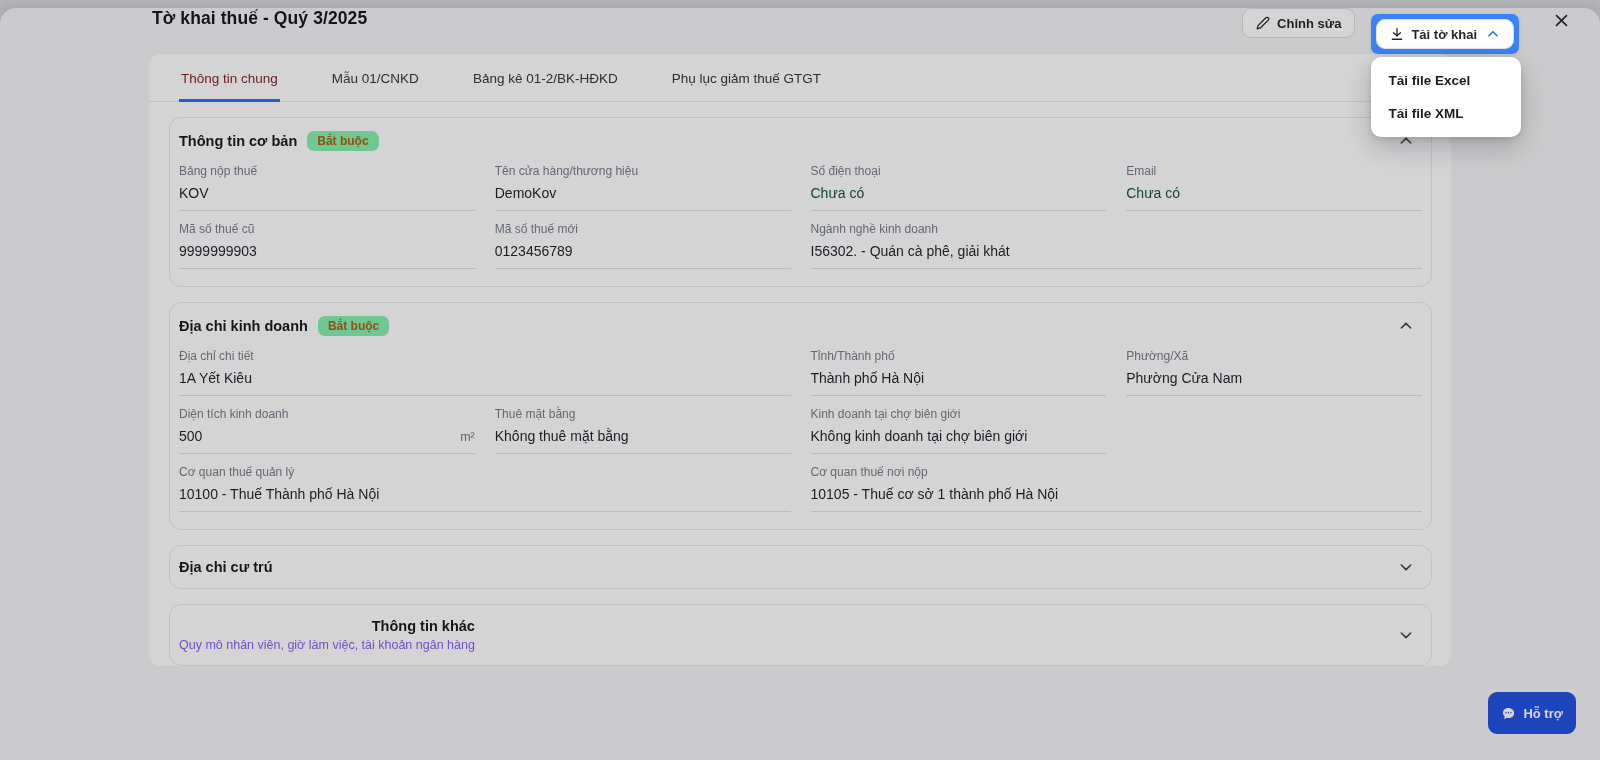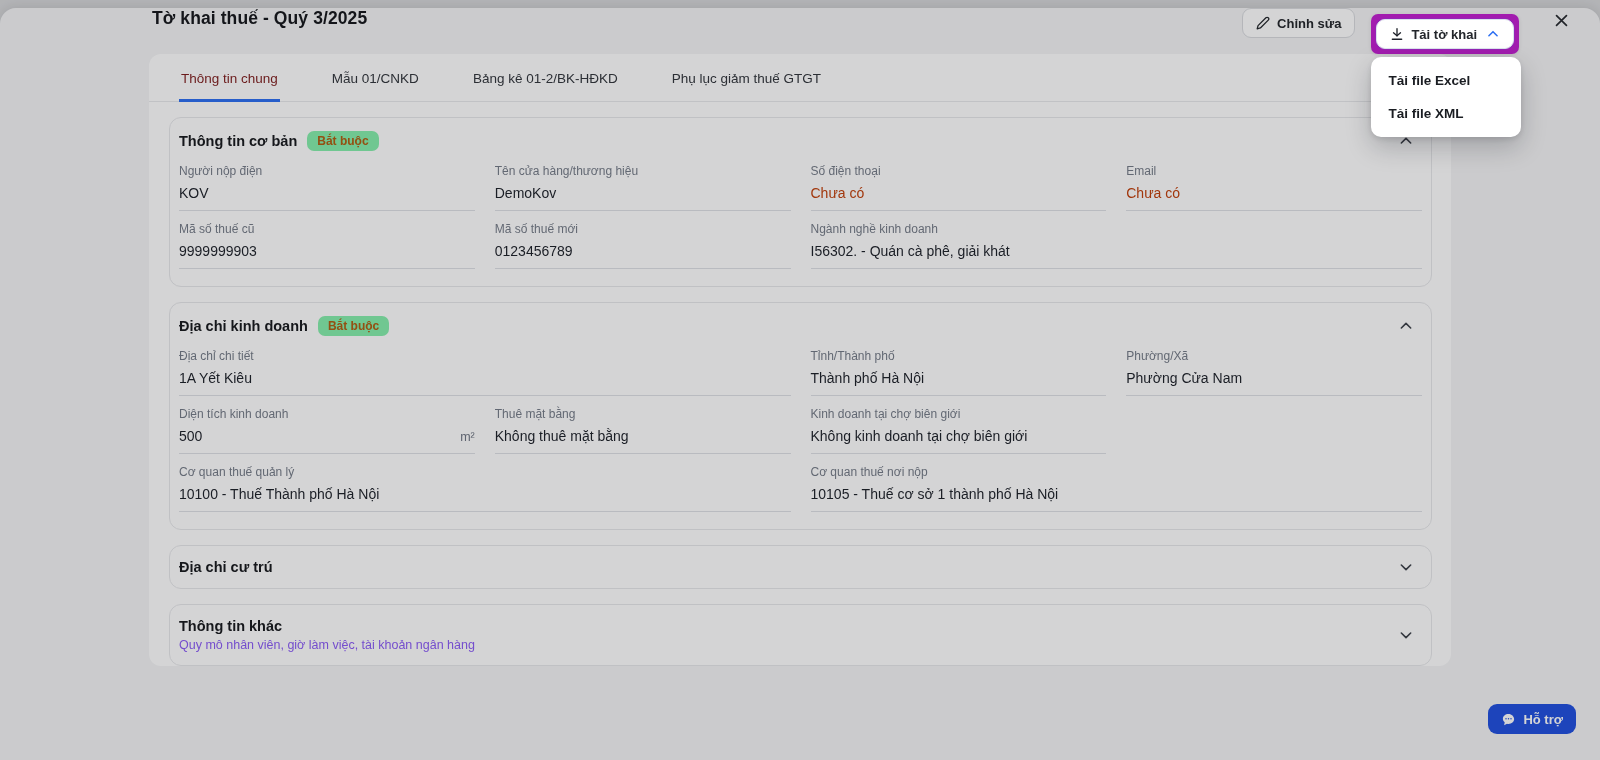--- a/index.html
+++ b/index.html
@@ -29,21 +29,21 @@
   .btn {
     display:inline-flex; align-items:center; gap:7px;
     background:#fff; border:1px solid #d9dbdf; border-radius:9px;
     height:30px; padding:0 13px; font-size:13px; font-weight:600;
     color:#23262b; cursor:pointer; font-family:inherit;
   }
   .icon { display:inline-flex; }
 
   
   .popover { position:relative; z-index:60; margin-left:16px; align-self:flex-start; margin-top:6px;
-    background:#a21caf; border-radius:7px; padding:5px; box-shadow:0 1px 4px rgba(0,0,0,.10); }
+    background:#3b82f6; border-radius:7px; padding:5px; box-shadow:0 1px 4px rgba(0,0,0,.10); }
   .btn-download { border-color:#dde3ee; box-shadow:0 0 0 1px rgba(43,110,242,.10); }
   .btn-download .chev { margin-left:2px; }
   .dropdown-menu {
     position:absolute; top:calc(100% + 3px); left:0; right:-2px;
     background:#fff; border-radius:10px; padding:7px 0;
     box-shadow:0 10px 26px rgba(15,18,28,.22), 0 2px 6px rgba(15,18,28,.12);
   }
   .dropdown-item {
     padding:9px 17px; font-size:13.5px; font-weight:600; color:#1a1d22;
     white-space:nowrap; cursor:pointer;
@@ -64,45 +64,45 @@
   .tab.active { color:#7f1d1d; border-bottom-color:#2b6ef2; }
 
   
   .card {
     margin:15px 19px 0 20px; background:#fff;
     border:1px solid #e7e8eb; border-radius:12px;
     padding:13px 9px 17px;
   }
   .card.collapsed { padding:13px 9px; }
   .card-head { display:flex; align-items:center; }
-  .card-title { font-size:14.5px; font-weight:700; color:#17191d; }
+  .card-title { font-size:14.5px; font-weight:700; color:#17191d;text-align:right; }
   .card-sub { font-size:12.5px; color:#8b5cf6; margin-top:4px; }
   .badge {
     margin-left:10px; font-size:12px; font-weight:600;
     color:#b05e12; background:#86efac; border-radius:7px; padding:3px 10px;
   }
   .chev-right { margin-left:auto; display:flex; padding-right:8px; cursor:pointer; }
 
   .grid { display:grid; grid-template-columns:repeat(4,1fr); column-gap:20px; row-gap:11px; margin-top:13px; }
   .span2 { grid-column:span 2; }
   .field-label { font-size:12px; color:#757c88; margin-bottom:7px; }
   .field-value {
     font-size:14px; color:#1d2129; padding-bottom:9px;
     border-bottom:1px solid #dfe1e6; min-height:26px;
     display:flex; justify-content:space-between; align-items:flex-end;
   }
-  .field-value.placeholder { color:#c2410c; }
+  .field-value.placeholder { color:#14532d; }
   .suffix { font-size:12.5px; color:#6f7683; }
 
   
   .support-btn {
     position:fixed; right:24px; bottom:26px; z-index:30;
     display:flex; align-items:center; gap:7px;
     background:#2050e0; color:#fff; border:none; border-radius:9px;
-    height:30px; padding:0 13px; font-size:13px; font-weight:700;
+    height:42px; padding:0 13px; font-size:13px; font-weight:700;
     cursor:pointer; font-family:inherit;
   }
 
   
   .dim-overlay {
     position:fixed; inset:0; background:rgba(14,17,22,.18);
     z-index:50; pointer-events:none;
   }
 </style>
 </head>
@@ -168,21 +168,21 @@
         <span class="card-title">Thông tin cơ bản</span>
         <span class="badge">Bắt buộc</span>
         <span class="chev-right">
           <svg width="16" height="16" viewBox="0 0 24 24" fill="none" stroke="#3d424a" stroke-width="2.4" stroke-linecap="round" stroke-linejoin="round">
               <path d="m5 15 7-7 7 7"></path>
             </svg>
         </span>
       </div>
       <div class="grid">
         <div class="field">
-          <div class="field-label">Người nộp điện</div>
+          <div class="field-label">Bảng nộp thuế</div>
           <div class="field-value">KOV</div>
         </div>
         <div class="field">
           <div class="field-label">Tên cửa hàng/thương hiệu</div>
           <div class="field-value">DemoKov</div>
         </div>
         <div class="field">
           <div class="field-label">Số điện thoại</div>
           <div class="field-value placeholder">Chưa có</div>
         </div>

